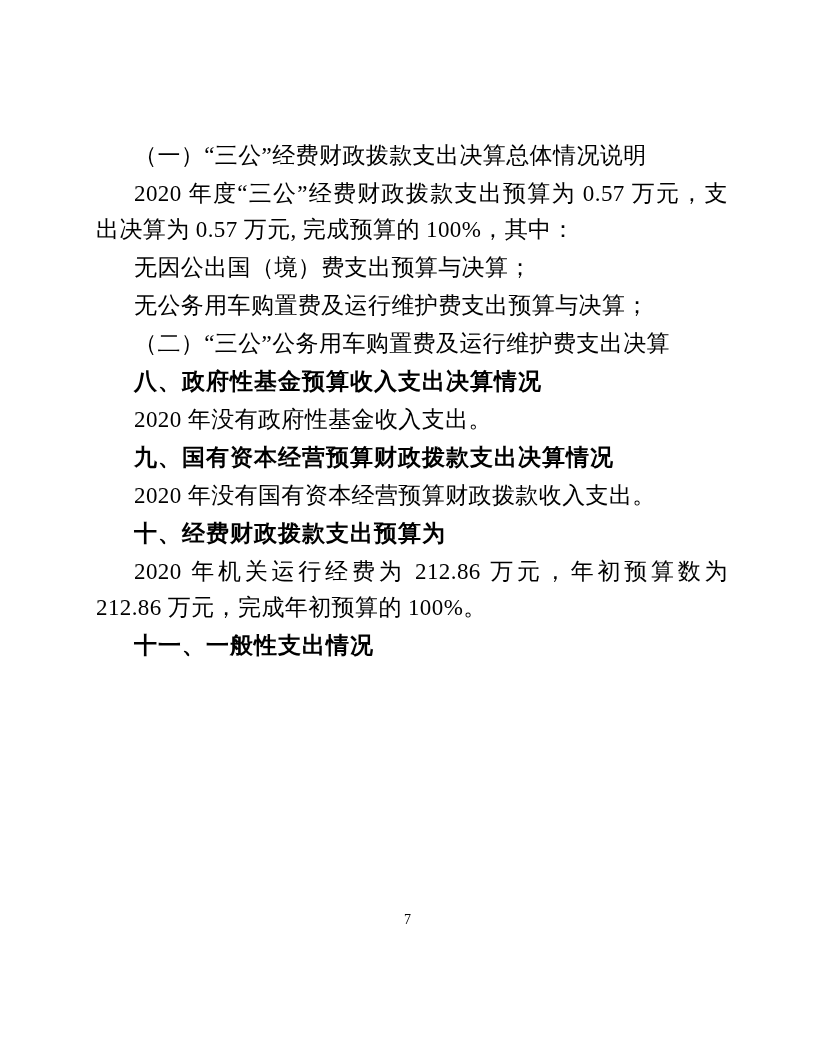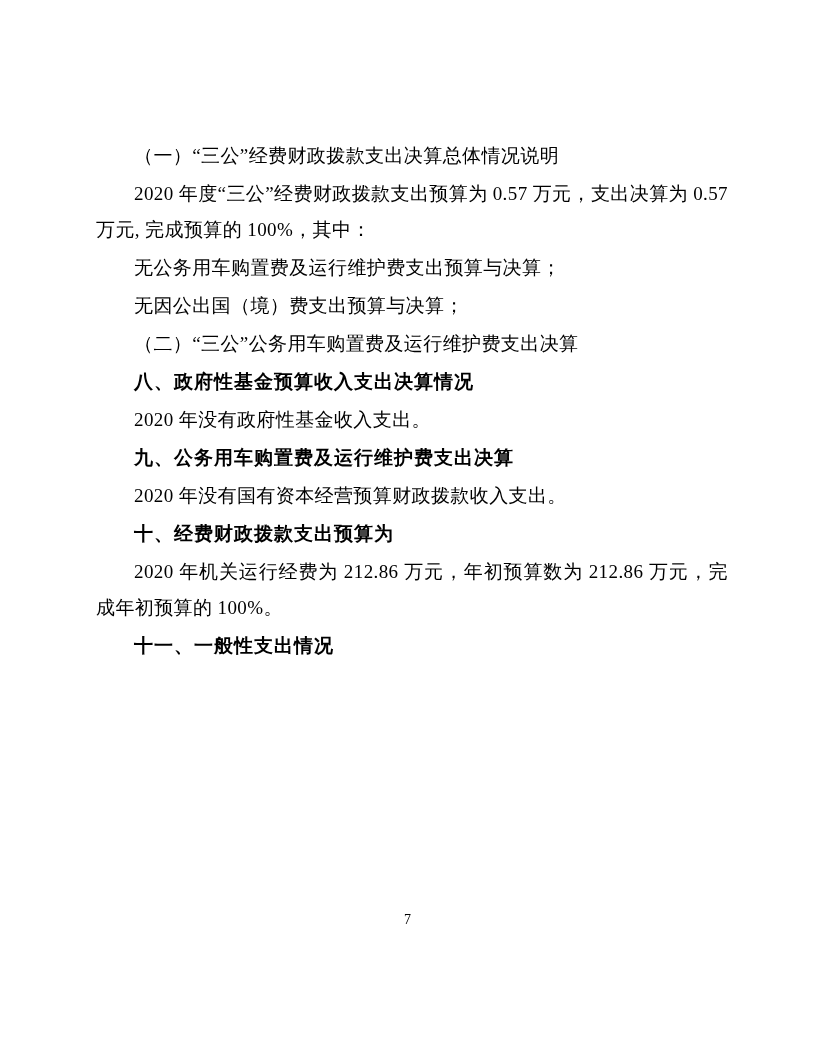--- a/index.html
+++ b/index.html
@@ -23,21 +23,21 @@
     overflow: hidden;
   }
   .content {
     position: absolute;
     left: 96px;
     top: 138px;
     width: 632px;
   }
   p {
     margin: 0 0 2px 0;
-    font-size: 19px;
+    font-size: 23px;
     line-height: 36px;
     text-align: justify;
     text-justify: inter-ideograph;
     letter-spacing: 0.4px;
   }
   p.indent {
     text-indent: 38px;
   }
   p.heading {
     font-weight: bold;
@@ -55,25 +55,25 @@
     color: #000000;
   }
 </style>
 </head>
 <body>
 
 <div class="page">
   <div class="content">
     <p class="indent">（一）“三公”经费财政拨款支出决算总体情况说明</p>
     <p class="indent">2020 年度“三公”经费财政拨款支出预算为 0.57 万元，支出决算为 0.57 万元, 完成预算的 100%，其中：</p>
+    <p class="indent">无因公出国（境）费支出预算与决算；</p>
     <p class="indent">无公务用车购置费及运行维护费支出预算与决算；</p>
-    <p class="indent">无因公出国（境）费支出预算与决算；</p>
     <p class="indent">（二）“三公”公务用车购置费及运行维护费支出决算</p>
     <p class="heading">八、政府性基金预算收入支出决算情况</p>
     <p class="indent">2020 年没有政府性基金收入支出。</p>
-    <p class="heading">九、公务用车购置费及运行维护费支出决算</p>
+    <p class="heading">九、国有资本经营预算财政拨款支出决算情况</p>
     <p class="indent">2020 年没有国有资本经营预算财政拨款收入支出。</p>
     <p class="heading">十、经费财政拨款支出预算为</p>
     <p class="indent">2020 年机关运行经费为 212.86 万元，年初预算数为 212.86 万元，完成年初预算的 100%。</p>
     <p class="heading">十一、一般性支出情况</p>
   </div>
   <div class="page-number">7</div>
 </div>
 
 </body></html>

